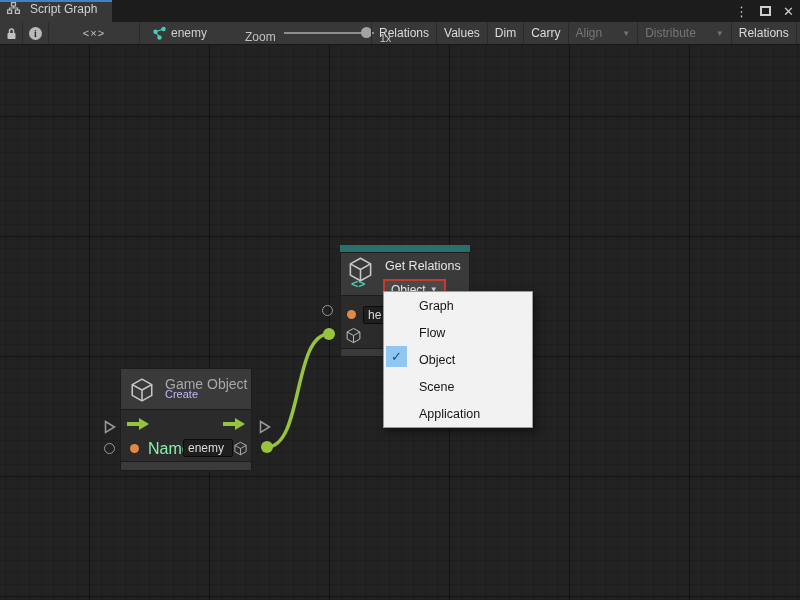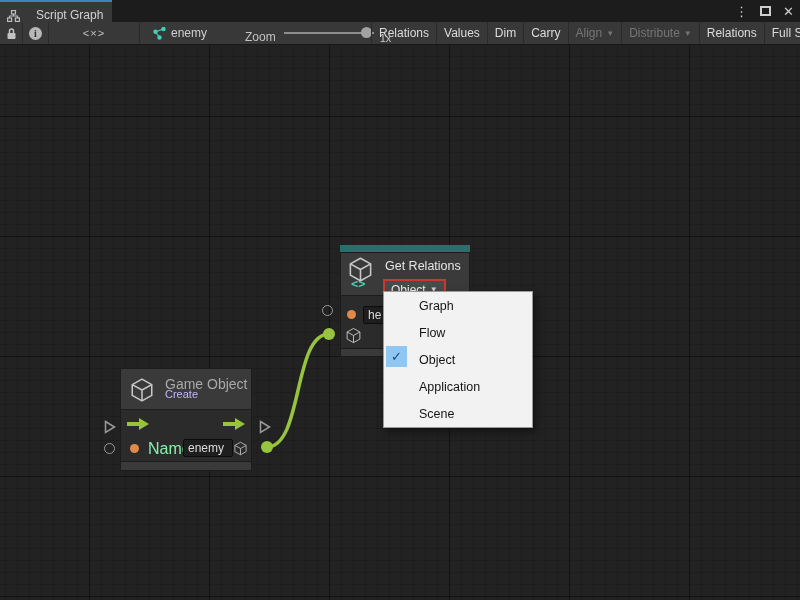--- a/index.html
+++ b/index.html
@@ -3,21 +3,21 @@
 <meta charset="utf-8">
 <style>
   * { margin:0; padding:0; box-sizing:border-box; }
   html,body { width:800px; height:600px; overflow:hidden; background:#141414;
     font-family:"Liberation Sans", sans-serif; }
   #stage { position:relative; width:800px; height:600px; background:#222; overflow:hidden; }
 
   
   .tabbar { position:absolute; left:0; top:0; width:800px; height:22px; background:#1c1c1c; z-index:20; }
   .tab { position:absolute; left:0; top:0; width:112px; height:22px; background:#383838;
-    border-top:2px solid #4480c4; display:flex; align-items:flex-end; gap:16px; padding-left:7px; }
+    border-top:2px solid #4480c4; display:flex; align-items:flex-start; gap:10px; padding-left:7px; }
   .tab-label { font-size:12px; color:#d2d2d2; }
   .win-controls { position:absolute; right:4px; top:0; height:22px; display:flex; align-items:center; gap:10px; }
   .kebab { color:#cfcfcf; font-size:13px; letter-spacing:0; line-height:1; padding:0 2px; cursor:default; }
   .maxbox { width:11px; height:10px; border:2px solid #cfcfcf; }
   .closex { color:#cfcfcf; font-size:13px; line-height:1; padding:0 2px; }
 
   
   .toolbar { position:absolute; left:0; top:22px; width:800px; height:23px; background:#383838;
     border-bottom:1px solid #181818; z-index:20; display:flex; align-items:stretch; }
   .tseg { display:flex; align-items:center; justify-content:center; border-right:1px solid #2a2a2a; color:#c6c6c6; }
@@ -31,21 +31,21 @@
   .chip-label { font-size:12px; color:#cfcfcf; }
   .zoom-group { display:flex; align-items:flex-end; }
   .zoom-label { font-size:12px; color:#c2c2c2; margin-left:25px; }
   .slider { position:relative; width:90px; height:23px; margin-left:8px; }
   .slider-track { position:absolute; left:0; right:0; top:11px; height:2px; background:#8d8d8d; }
   .slider-handle { position:absolute; right:2px; top:6px; width:11px; height:11px; border-radius:50%; background:#a2a2a2; }
   .zoom-value { font-size:11px; color:#c9c9c9; margin-left:6px; }
   .tbuttons { position:absolute; left:371px; top:0; height:22px; display:flex; }
   .tbtn { display:flex; align-items:center; border-left:1px solid #2a2a2a; padding:0 7px;
     font-size:12px; color:#dcdcdc; white-space:nowrap; cursor:default; }
-  .tbtn.disabled { color:#757575; }
+  .tbtn.disabled { color:#757575;gap:16px; }
   .caret { font-size:8px; margin-left:4px; }
 
   
   .canvas { position:absolute; left:0; top:45px; width:800px; height:555px; background-color:#222;
     background-image:
       linear-gradient(to right, rgba(0,0,0,0.38) 1px, transparent 1px),
       linear-gradient(to bottom, rgba(0,0,0,0.38) 1px, transparent 1px),
       linear-gradient(to right, rgba(0,0,0,0.13) 1px, transparent 1px),
       linear-gradient(to bottom, rgba(0,0,0,0.13) 1px, transparent 1px);
     background-size:120px 120px,120px 120px,12px 12px,12px 12px;
@@ -174,22 +174,22 @@
 
   <div class="xport ring" style="left:322px;top:305px"></div>
 
   <div class="menu">
     <div class="menu-item">Graph</div>
     <div class="menu-item">Flow</div>
     <div class="menu-item">
       <span class="check-box">✓</span>
       <span>Object</span>
     </div>
+    <div class="menu-item">Scene</div>
     <div class="menu-item">Application</div>
-    <div class="menu-item">Scene</div>
   </div>
 
   <div class="tabbar">
     <div class="tab">
       <svg width="13" height="12" viewBox="0 0 13 12">
         <g fill="none" stroke="#bdbdbd" stroke-width="1.2">
           <rect x="4.5" y="0.6" width="4" height="3.4"></rect>
           <path d="M6.5 4 V6 M2.5 8 V6 H10.5 V8"></path>
           <rect x="0.6" y="8" width="4" height="3.4"></rect>
           <rect x="8.4" y="8" width="4" height="3.4"></rect>

